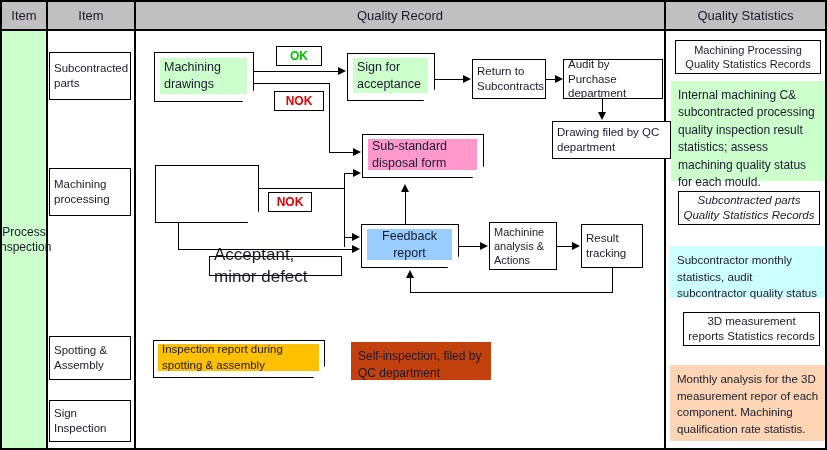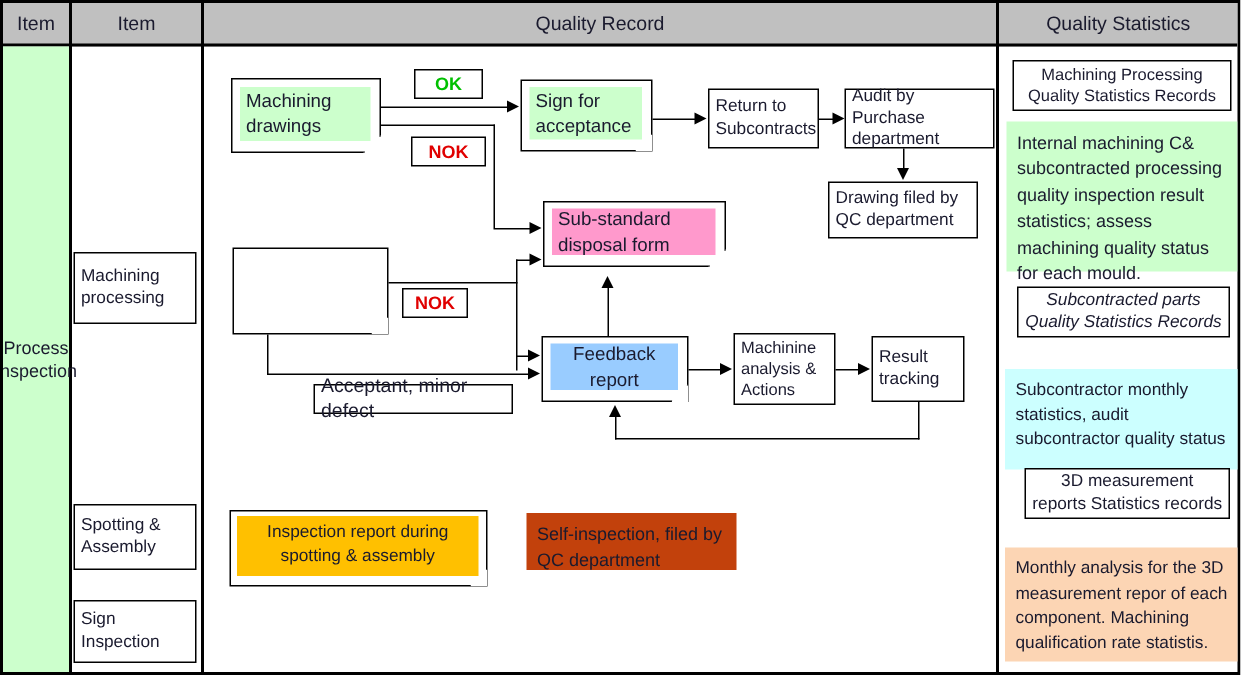--- a/index.html
+++ b/index.html
@@ -72,20 +72,21 @@
   <div class="hdr" style="left:46px;width:86px;">Item</div>
   <div class="hdr" style="left:134px;width:528px;">Quality Record</div>
   <div class="hdr" style="left:664px;right:0;">Quality Statistics</div>
 
   <div class="vline" style="left:44px;"></div>
   <div class="vline" style="left:132px;"></div>
   <div class="vline" style="left:662px;"></div>
 
   <div class="typecell">Process Inspection</div>
 
+  <div class="box vcenter" style="left:47px;top:50px;width:82px;height:48px;">Subcontracted  parts</div>
   <div class="box vcenter" style="left:47px;top:166px;width:82px;height:48px;">Machining processing</div>
   <div class="box vcenter" style="left:47px;top:334px;width:82px;height:44px;">Spotting &amp; Assembly</div>
   <div class="box vcenter" style="left:47px;top:398px;width:82px;height:42px;">Sign Inspection</div>
 
   <div class="doc" style="left:152px;top:50px;width:100px;height:50px;">
     <div class="fill" style="background:#ccffcc;left:5px;right:6px;top:5px;bottom:7px;">Machining drawings</div>
     <div class="fold"></div>
   </div>
 
   <div class="chip ok" style="left:274px;top:44px;width:46px;height:20px;">OK</div>
@@ -94,45 +95,45 @@
 
   <div class="doc" style="left:345px;top:51px;width:88px;height:48px;">
     <div class="fill" style="background:#ccffcc;left:5px;right:6px;top:4px;bottom:7px;">Sign for acceptance</div>
     <div class="fold"></div>
   </div>
 
   <div class="box vcenter" style="left:470px;top:57px;width:74px;height:40px;">Return to Subcontracts</div>
 
   <div class="box vcenter" style="left:561px;top:57px;width:100px;height:40px;">Audit by Purchase department</div>
 
-  <div class="box vcenter" style="left:550px;top:119px;width:100px;height:38px;">Drawing filed by QC department</div>
+  <div class="box vcenter" style="left:550px;top:119px;width:119px;height:38px;">Drawing filed by QC department</div>
 
   <div class="doc" style="left:360px;top:132px;width:122px;height:44px;">
     <div class="fill" style="background:#ff99cc;left:5px;right:6px;top:4px;bottom:7px;">Sub-standard disposal form</div>
     <div class="fold"></div>
   </div>
 
   <div class="doc" style="left:153px;top:163px;width:104px;height:58px;">
     <div class="fold"></div>
   </div>
 
   <div class="chip nok" style="left:266px;top:190px;width:44px;height:20px;">NOK</div>
 
-  <div class="box vcenter" style="left:207px;top:254px;width:133px;height:20px;font-size:13px;padding:0 4px;">Acceptant,  minor defect</div>
+  <div class="box vcenter" style="left:207px;top:254px;width:133px;height:20px;font-size:17px;padding:0 4px;">Acceptant,  minor defect</div>
 
   <div class="doc" style="left:359px;top:222px;width:98px;height:44px;">
     <div class="fill center" style="background:#99ccff;left:5px;right:6px;top:4px;bottom:7px;">Feedback report</div>
     <div class="fold"></div>
   </div>
 
   <div class="box vcenter" style="left:487px;top:220px;width:68px;height:48px;font-size:11px;">Machinine analysis &amp; Actions</div>
 
   <div class="box vcenter" style="left:579px;top:222px;width:62px;height:44px;">Result tracking</div>
 
-  <div class="doc" style="left:151px;top:338px;width:172px;height:51px;text-align:center;">
+  <div class="doc" style="left:151px;top:338px;width:172px;height:38px;">
     <div class="fill" style="background:#ffc000;left:4px;right:5px;top:3px;bottom:6px;font-size:11.5px;">Inspection report during spotting &amp; assembly</div>
     <div class="fold"></div>
   </div>
 
   <div class="panel" style="left:349px;top:340px;width:140px;height:38px;background:#c2410c;">Self-inspection, filed by QC department</div>
 
   <div class="h" style="left:252px;top:69px;width:85px;"></div>
   <div class="ar r" style="left:336px;top:64.5px;"></div>
 
   <div class="h" style="left:252px;top:81px;width:76px;"></div>
@@ -173,19 +174,19 @@
   <div class="h" style="left:408px;top:290px;width:203px;"></div>
   <div class="v" style="left:408px;top:276px;height:15px;"></div>
   <div class="ar u" style="left:403.5px;top:268px;"></div>
 
   <div class="box center" style="left:673px;top:38px;width:146px;height:34px;font-size:11px;">Machining Processing Quality Statistics Records</div>
 
   <div class="panel" style="left:669px;top:79px;width:154px;height:100px;background:#ccffcc;font-size:12px;">Internal machining C&amp; subcontracted processing quality inspection result statistics;  assess machining quality status for each mould.</div>
 
   <div class="box center" style="left:676px;top:189px;width:142px;height:34px;font-size:11.5px;font-style:italic;">Subcontracted parts Quality Statistics Records</div>
 
-  <div class="panel" style="left:668px;top:244px;width:156px;height:67px;background:#ccffff;font-size:11.5px;">Subcontractor monthly statistics, audit subcontractor quality status</div>
+  <div class="panel" style="left:668px;top:244px;width:156px;height:52px;background:#ccffff;font-size:11.5px;">Subcontractor monthly statistics, audit subcontractor quality status</div>
 
   <div class="box center" style="left:681px;top:310px;width:137px;height:34px;font-size:11.5px;">3D measurement reports Statistics records</div>
 
   <div class="panel" style="left:668px;top:363px;width:156px;height:76px;background:#fcd5b4;font-size:11.5px;">Monthly analysis for the 3D measurement repor of each component.  Machining qualification rate statistis.</div>
 
 </div>
 
 </body></html>

